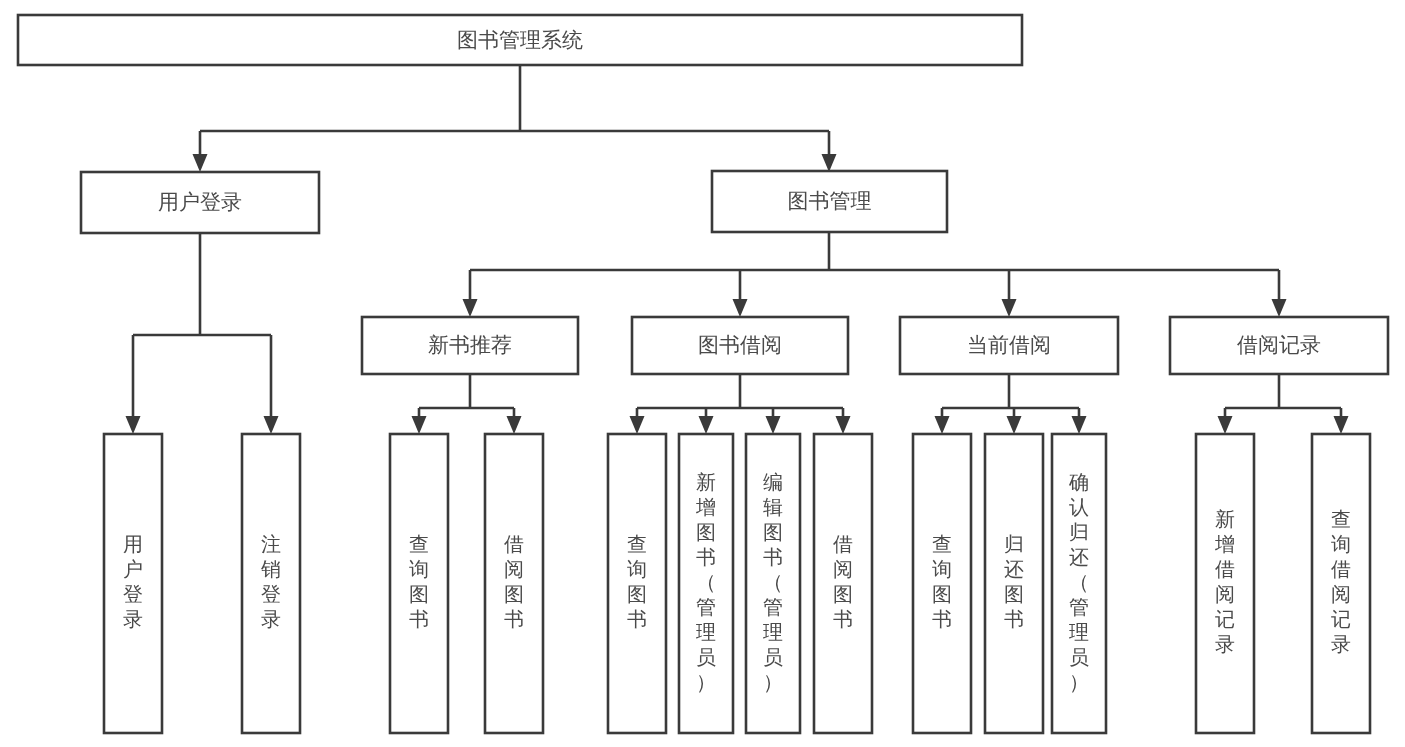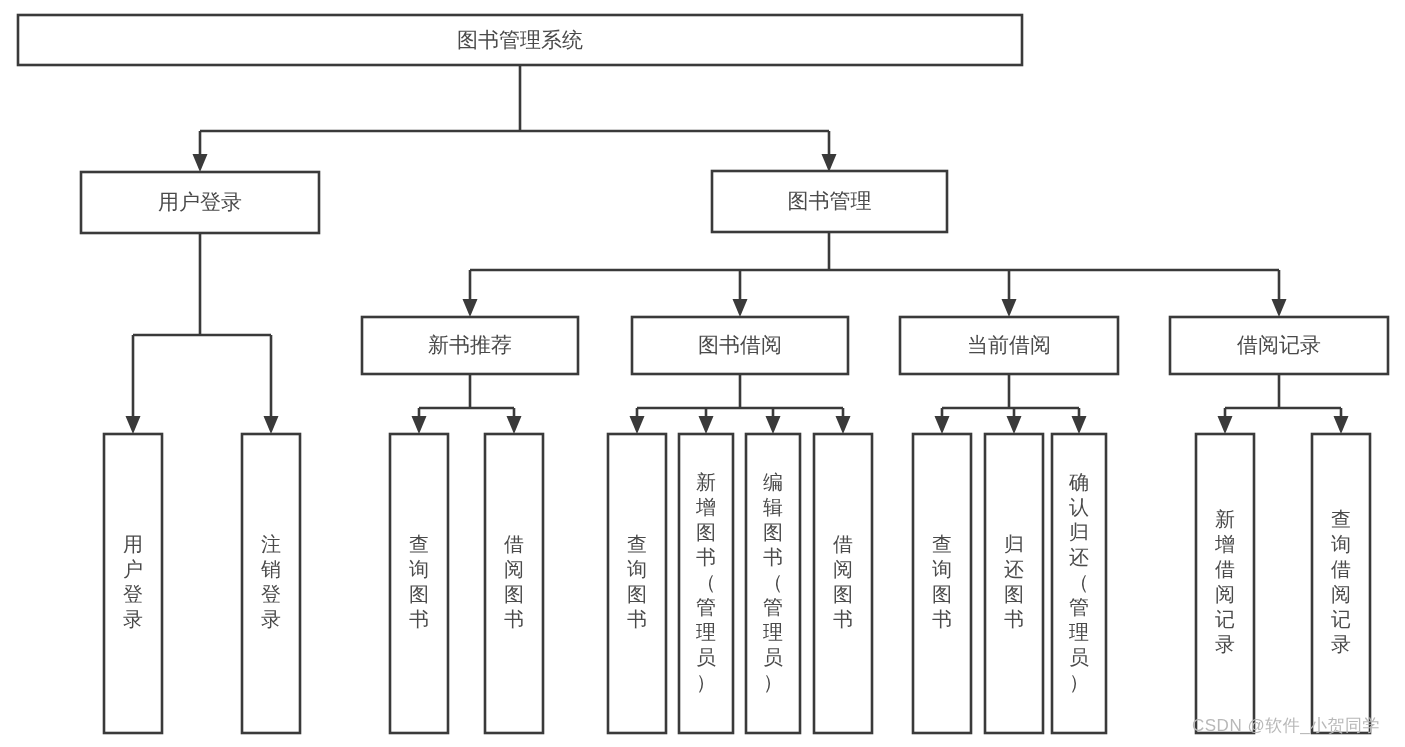--- a/index.html
+++ b/index.html
@@ -218,14 +218,13 @@
         <g>
           <rect x="1196" y="434" width="58" height="299" class="node-box"></rect>
           <text x="1225" class="node-label-v"><tspan x="1225" y="521">新</tspan><tspan x="1225" y="546">增</tspan><tspan x="1225" y="571">借</tspan><tspan x="1225" y="596">阅</tspan><tspan x="1225" y="621">记</tspan><tspan x="1225" y="646">录</tspan></text>
         </g>
         <g>
           <rect x="1312" y="434" width="58" height="299" class="node-box"></rect>
           <text x="1341" class="node-label-v"><tspan x="1341" y="521">查</tspan><tspan x="1341" y="546">询</tspan><tspan x="1341" y="571">借</tspan><tspan x="1341" y="596">阅</tspan><tspan x="1341" y="621">记</tspan><tspan x="1341" y="646">录</tspan></text>
         </g>
       </g>
   </svg>
-  <div class="watermark-text" style="left: 1192px; top: 714px;">CSDN @软件_小贺同学</div>
 </div>
 
 </body></html>

